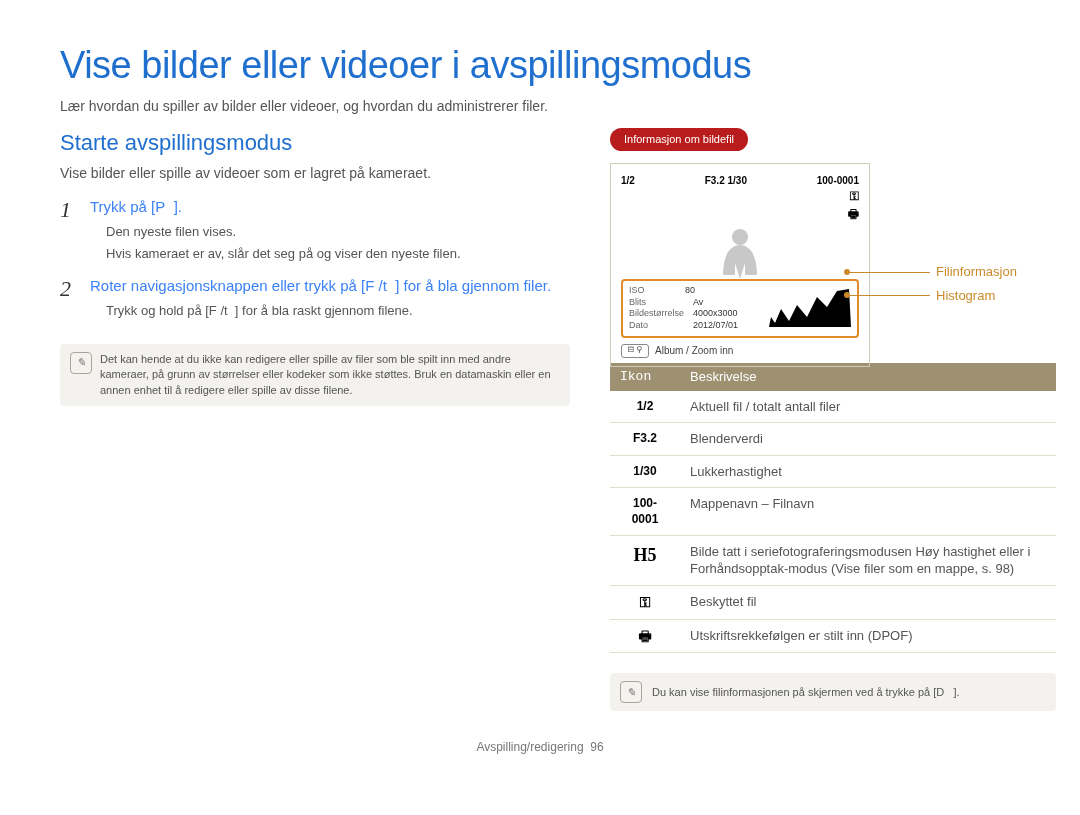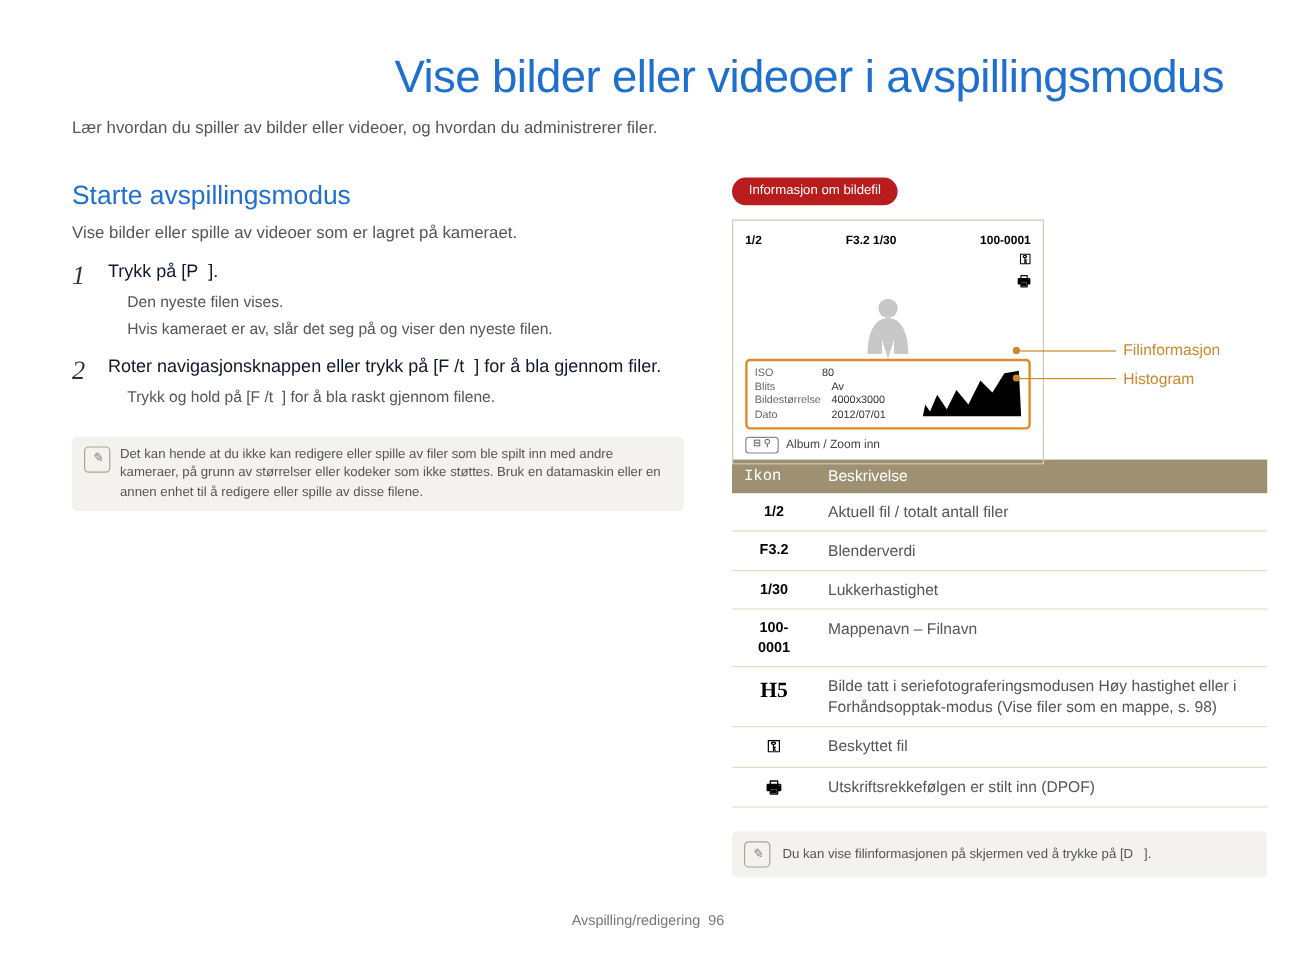--- a/index.html
+++ b/index.html
@@ -15,26 +15,25 @@
   }
   .page {
     padding: 40px 60px 20px 60px;
   }
   .main-title {
     font-size: 38px;
     color: #1f6fcf;
     font-weight: normal;
     margin-bottom: 6px;
     letter-spacing: -0.5px;
-    text-align: right;
   }
   .intro {
     font-size: 14px;
     color: #555;
-    margin-bottom: 32px;
+    margin-bottom: 12px;
   }
   .columns {
     display: flex;
     gap: 40px;
   }
   .col-left { flex: 0 0 510px; }
   .col-right { flex: 1; }
   .section-title {
     font-size: 22px;
     color: #1f6fcf;
@@ -52,21 +51,21 @@
     font-style: italic;
     font-size: 22px;
     color: #333;
     font-family: Georgia, "Times New Roman", serif;
     width: 30px;
     flex: 0 0 30px;
     line-height: 1;
     padding-top: 2px;
   }
   .step-body { flex: 1; }
-  .step-title { font-size: 15px; color: #0f172a; margin-bottom: 6px; }
+  .step-title { font-size: 15px; color: #3b82f6; margin-bottom: 6px; }
   .step-desc { font-size: 13px; color: #555; margin-left: 16px; margin-bottom: 4px; }
   .note-box {
     display: flex;
     background: #f3f2ee;
     border-radius: 4px;
     padding: 8px 10px;
     margin-top: 20px;
     gap: 8px;
     font-size: 11px;
     color: #555;

